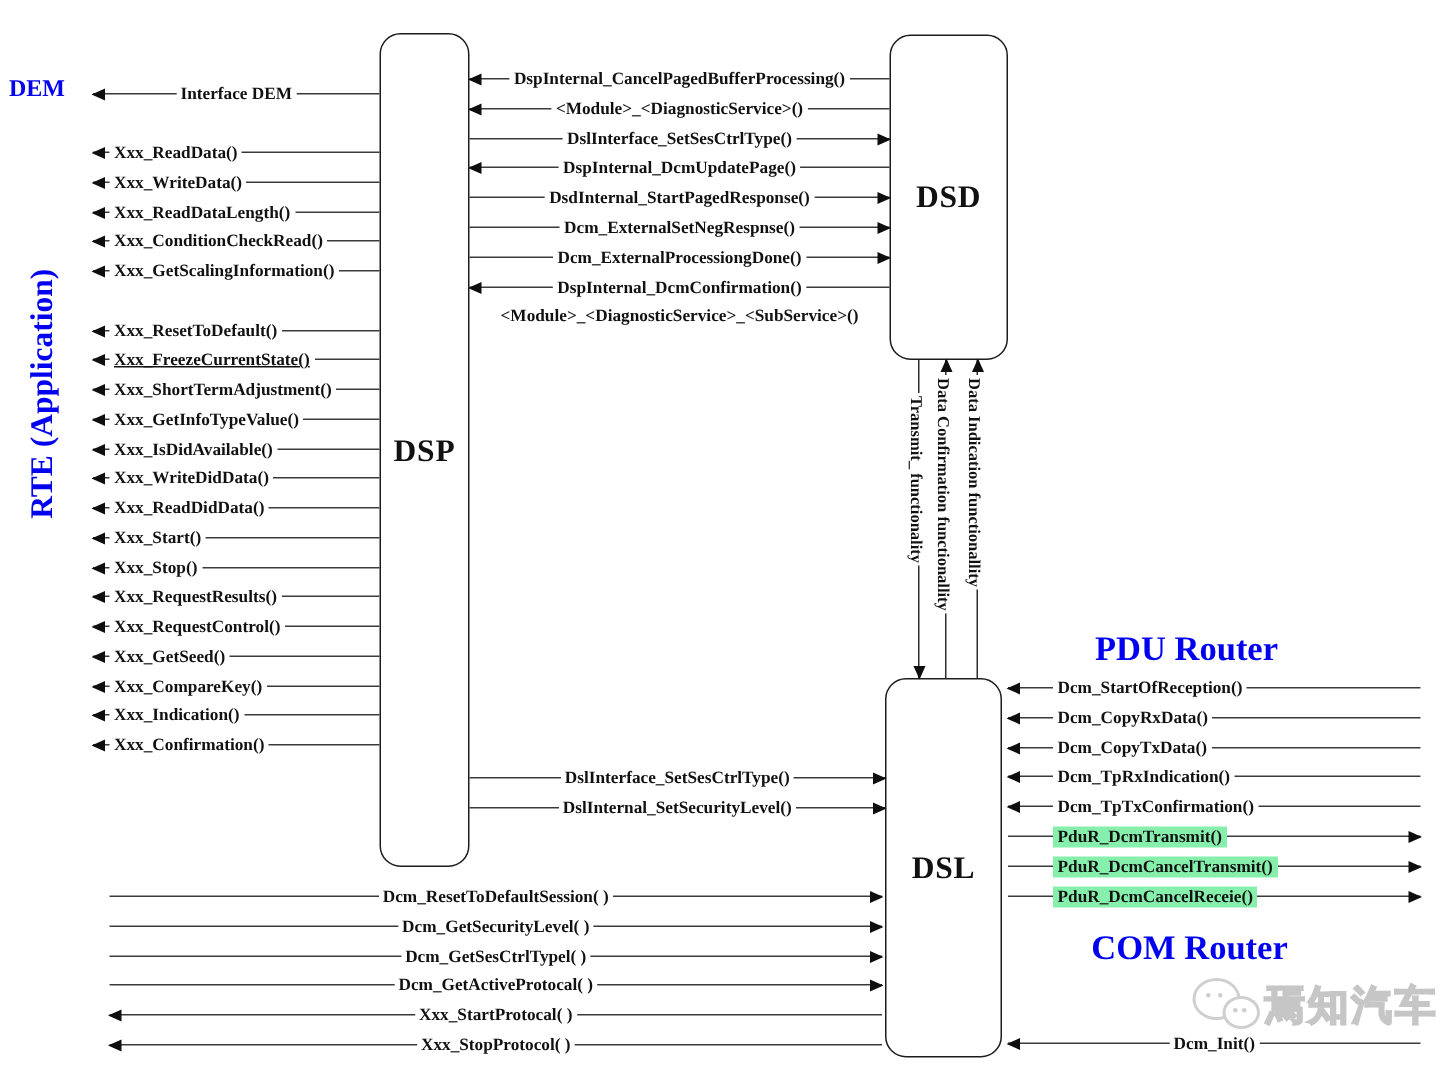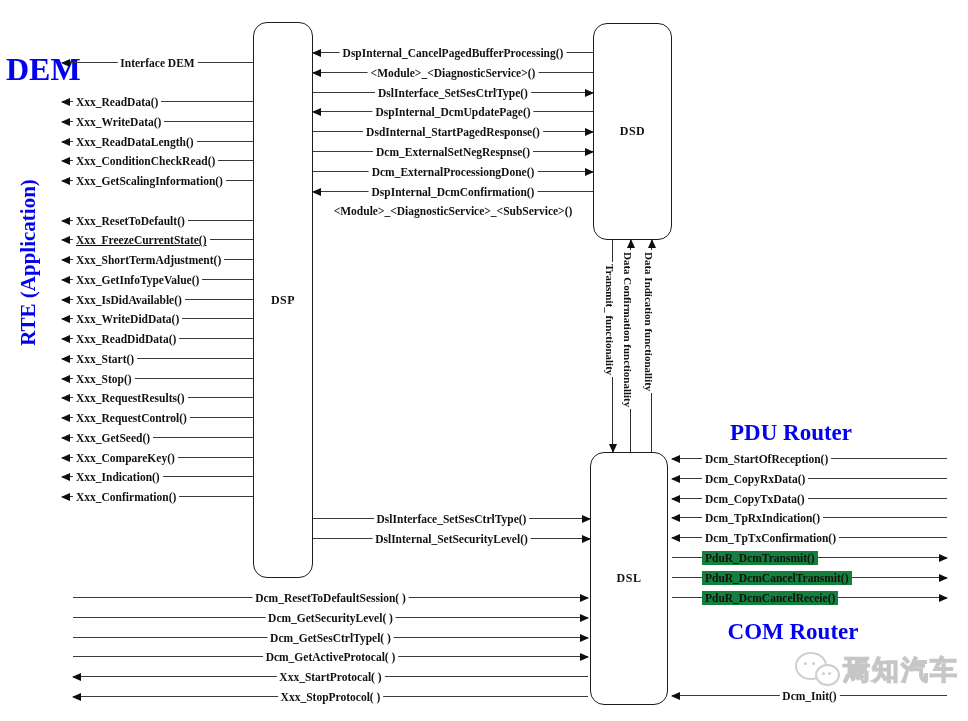--- a/index.html
+++ b/index.html
@@ -1,44 +1,44 @@
 <!DOCTYPE html>
 <html><head>
 <meta charset="utf-8">
 <style>
   html,body{margin:0;padding:0;background:#ffffff;}
   .canvas{position:relative;width:968px;height:721px;background:#fff;overflow:hidden;
           font-family:"Liberation Serif","DejaVu Serif",serif;}
   
   .box{position:absolute;border:1.6px solid #1c1c1c;border-radius:14px;background:#fff;
        display:flex;align-items:center;justify-content:center;box-sizing:border-box;}
-  .box span{font-weight:bold;font-size:12px;color:#111;letter-spacing:.5px;}
+  .box span{font-weight:bold;font-size:21px;color:#111;letter-spacing:.5px;}
   #dsp-box{left:253px;top:22px;width:60px;height:556px;}
   #dsd-box{left:593px;top:23px;width:79px;height:217px;}
   #dsl-box{left:590px;top:452px;width:78px;height:253px;}
   
   .row{position:absolute;height:16px;}
   .row .line{position:absolute;left:0;right:0;top:7px;border-top:1.4px solid #3a3a3a;}
   .ah{position:absolute;width:0;height:0;top:4px;}
   .ah.l{left:-1px;border-top:4px solid transparent;border-bottom:4px solid transparent;border-right:9px solid #0e0e0e;}
   .ah.r{right:-1px;border-top:4px solid transparent;border-bottom:4px solid transparent;border-left:9px solid #0e0e0e;}
   .row .lbl{position:absolute;top:1px;background:#fff;padding:0 3px;white-space:nowrap;
             font-weight:bold;font-size:11.5px;line-height:14px;color:#111;}
   .row.center .lbl{left:50%;transform:translateX(-50%);}
-  .row .lbl.hl{background:#15803d;}
+  .row .lbl.hl{background:#86efac;}
   
   .vline{position:absolute;width:0;border-left:1.4px solid #2e2e2e;}
   .vah{position:absolute;width:0;height:0;left:-4px;}
   .vah.up{top:-1px;border-left:4px solid transparent;border-right:4px solid transparent;border-bottom:9px solid #0e0e0e;}
   .vah.dn{bottom:-1px;border-left:4px solid transparent;border-right:4px solid transparent;border-top:9px solid #0e0e0e;}
   .vlbl{position:absolute;writing-mode:vertical-rl;background:#fff;white-space:nowrap;
         font-weight:bold;font-size:11px;color:#111;padding:2px 0;}
   
   .blue-title{position:absolute;font-weight:bold;color:#0202ee;white-space:nowrap;}
-  #dem-title{left:6px;top:51px;font-size:32px;}
+  #dem-title{left:6px;top:51px;font-size:16px;}
   #rte-title{left:-92px;top:250px;width:240px;text-align:center;font-size:21px;
              transform:rotate(-90deg);transform-origin:center;}
   #pdu-title{left:691px;top:420px;width:200px;text-align:center;font-size:23px;}
   #com-title{left:683px;top:619px;width:220px;text-align:center;font-size:23px;}
   
   .wm{position:absolute;left:791px;top:648px;width:170px;height:58px;}
   .wm-bubble{position:absolute;border:2.5px solid #cfcfcf;background:#fff;border-radius:50%;}
   .wm-b1{left:4px;top:4px;width:28px;height:24px;}
   .wm-b2{left:24px;top:16px;width:21px;height:18px;}
   .wm-eye{position:absolute;width:3px;height:3px;background:#cfcfcf;border-radius:50%;}

